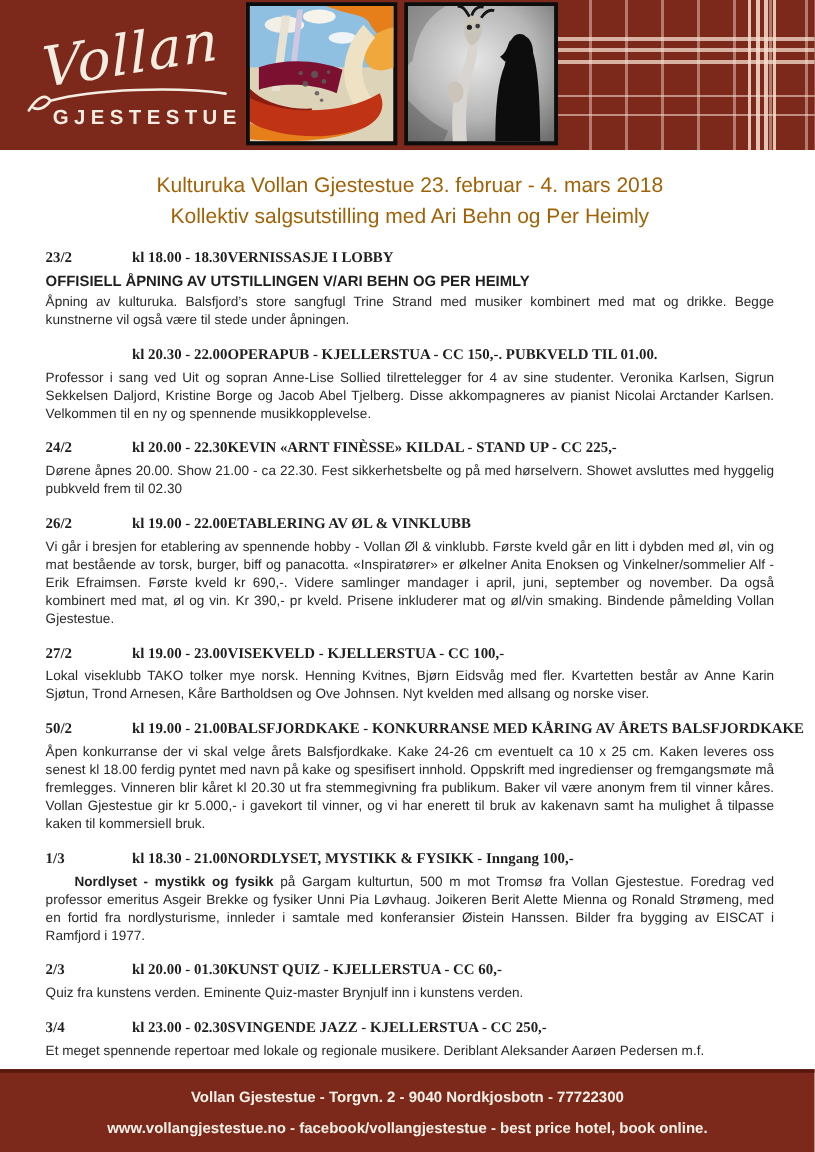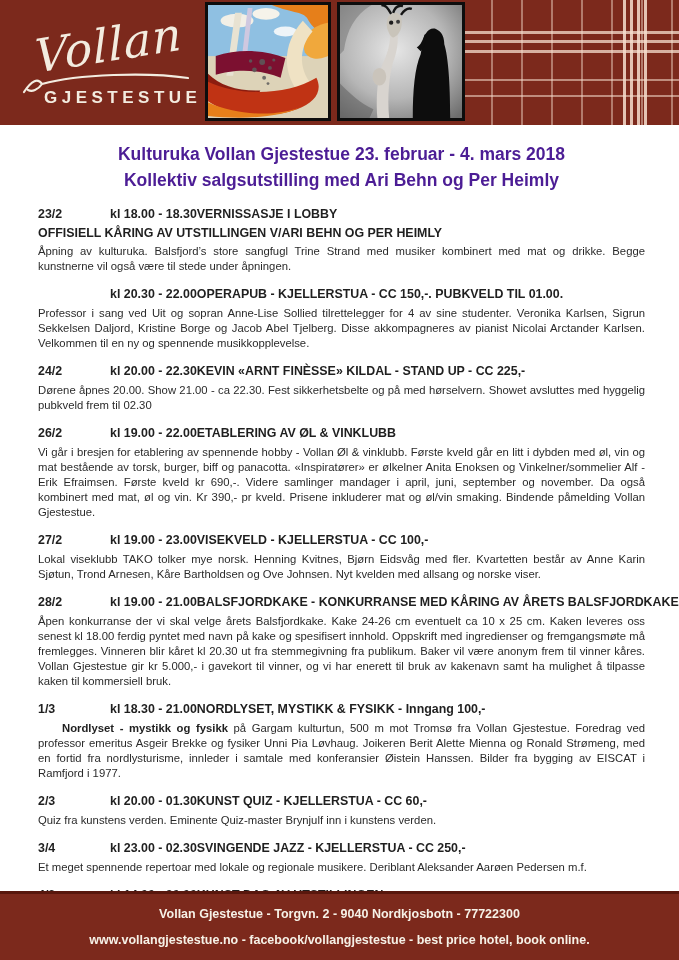--- a/index.html
+++ b/index.html
@@ -53,26 +53,26 @@
         transparent 81px 95px, rgba(246,222,206,0.55) 95px 97px,
         transparent 97px),
       repeating-linear-gradient(to right,
         transparent 0 26px, rgba(246,222,206,0.45) 26px 28px, transparent 28px 30px);
   }
 
   
   .main { flex:1 1 auto; overflow:hidden; padding:14px 34px 0 38px; }
   .title { text-align:center; margin:2px 0 10px 0; }
   .title h1 {
-    margin:0; font-size:17.5px; line-height:1.5; font-weight:bold; color:#4c1d95;
+    margin:0; font-size:17.5px; line-height:1.5; font-weight:normal; color:#a16207;
   }
   .evt-head {
     display:flex; align-items:baseline;
     font-weight:bold; font-size:12.4px; color:#1f1f1f;
-    margin:13px 0 5px 0; white-space:nowrap;
+    margin:13px 0 5px 0; white-space:nowrap;font-family:Liberation Serif, serif;
   }
   .evt-date { flex:0 0 34px; }
   .evt-time { flex:0 0 112px;padding-left:38px; }
   .evt-title { flex:1 1 auto; }
   .evt-sub {
     margin:3px 0 3px 0; font-weight:bold; font-size:12.4px; color:#1f1f1f;
   }
   .desc {
     margin:4px 0 0 0; font-size:11.3px; line-height:1.33; color:#2a2a2a;
     text-align:justify;
@@ -162,21 +162,21 @@
     <div class="title">
       <h1>Kulturuka Vollan Gjestestue 23. februar - 4. mars 2018</h1>
       <h1>Kollektiv salgsutstilling med Ari Behn og Per Heimly</h1>
     </div>
 
     <div class="evt-head">
       <span class="evt-date">23/2</span>
       <span class="evt-time">kl 18.00 - 18.30</span>
       <span class="evt-title">VERNISSASJE I LOBBY</span>
     </div>
-    <p class="evt-sub">OFFISIELL KÅRING AV UTSTILLINGEN V/ARI BEHN OG PER HEIMLY</p>
+    <p class="evt-sub">OFFISIELL ÅPNING AV UTSTILLINGEN V/ARI BEHN OG PER HEIMLY</p>
     <p class="desc">Åpning av kulturuka. Balsfjord’s store sangfugl Trine Strand med musiker kombinert med mat og drikke. Begge kunstnerne vil også være til stede under åpningen.</p>
 
     <div class="evt-head">
       <span class="evt-date"></span>
       <span class="evt-time">kl 20.30 - 22.00</span>
       <span class="evt-title">OPERAPUB - KJELLERSTUA - CC 150,-. PUBKVELD TIL 01.00.</span>
     </div>
     <p class="desc">Professor i sang ved Uit og sopran Anne-Lise Sollied tilrettelegger for 4 av sine studenter. Veronika Karlsen, Sigrun Sekkelsen Daljord, Kristine Borge og Jacob Abel Tjelberg. Disse akkompagneres av pianist Nicolai Arctander Karlsen. Velkommen til en ny og spennende musikkopplevelse.</p>
 
     <div class="evt-head">
@@ -194,21 +194,21 @@
     <p class="desc">Vi går i bresjen for etablering av spennende hobby - Vollan Øl &amp; vinklubb. Første kveld går en litt i dybden med øl, vin og mat bestående av torsk, burger, biff og panacotta. «Inspiratører» er ølkelner Anita Enoksen og Vinkelner/sommelier Alf - Erik Efraimsen. Første kveld kr 690,-. Videre samlinger mandager i april, juni, september og november. Da også kombinert med mat, øl og vin. Kr 390,- pr kveld. Prisene inkluderer mat og øl/vin smaking. Bindende påmelding Vollan Gjestestue.</p>
 
     <div class="evt-head">
       <span class="evt-date">27/2</span>
       <span class="evt-time">kl 19.00 - 23.00</span>
       <span class="evt-title">VISEKVELD - KJELLERSTUA - CC 100,-</span>
     </div>
     <p class="desc">Lokal viseklubb TAKO tolker mye norsk. Henning Kvitnes, Bjørn Eidsvåg med fler. Kvartetten består av Anne Karin Sjøtun, Trond Arnesen, Kåre Bartholdsen og Ove Johnsen. Nyt kvelden med allsang og norske viser.</p>
 
     <div class="evt-head">
-      <span class="evt-date">28/2</span>
+      <span class="evt-date">50/2</span>
       <span class="evt-time">kl 19.00 - 21.00</span>
       <span class="evt-title">BALSFJORDKAKE - KONKURRANSE MED KÅRING AV ÅRETS BALSFJORDKAKE</span>
     </div>
     <p class="desc">Åpen konkurranse der vi skal velge årets Balsfjordkake. Kake 24-26 cm eventuelt ca 10 x 25 cm. Kaken leveres oss senest kl 18.00 ferdig pyntet med navn på kake og spesifisert innhold. Oppskrift med ingredienser og fremgangsmøte må fremlegges. Vinneren blir kåret kl 20.30 ut fra stemmegivning fra publikum. Baker vil være anonym frem til vinner kåres. Vollan Gjestestue gir kr 5.000,- i gavekort til vinner, og vi har enerett til bruk av kakenavn samt ha mulighet å tilpasse kaken til kommersiell bruk.</p>
 
     <div class="evt-head">
       <span class="evt-date">1/3</span>
       <span class="evt-time">kl 18.30 - 21.00</span>
       <span class="evt-title">NORDLYSET, MYSTIKK &amp; FYSIKK - Inngang 100,-</span>
     </div>

